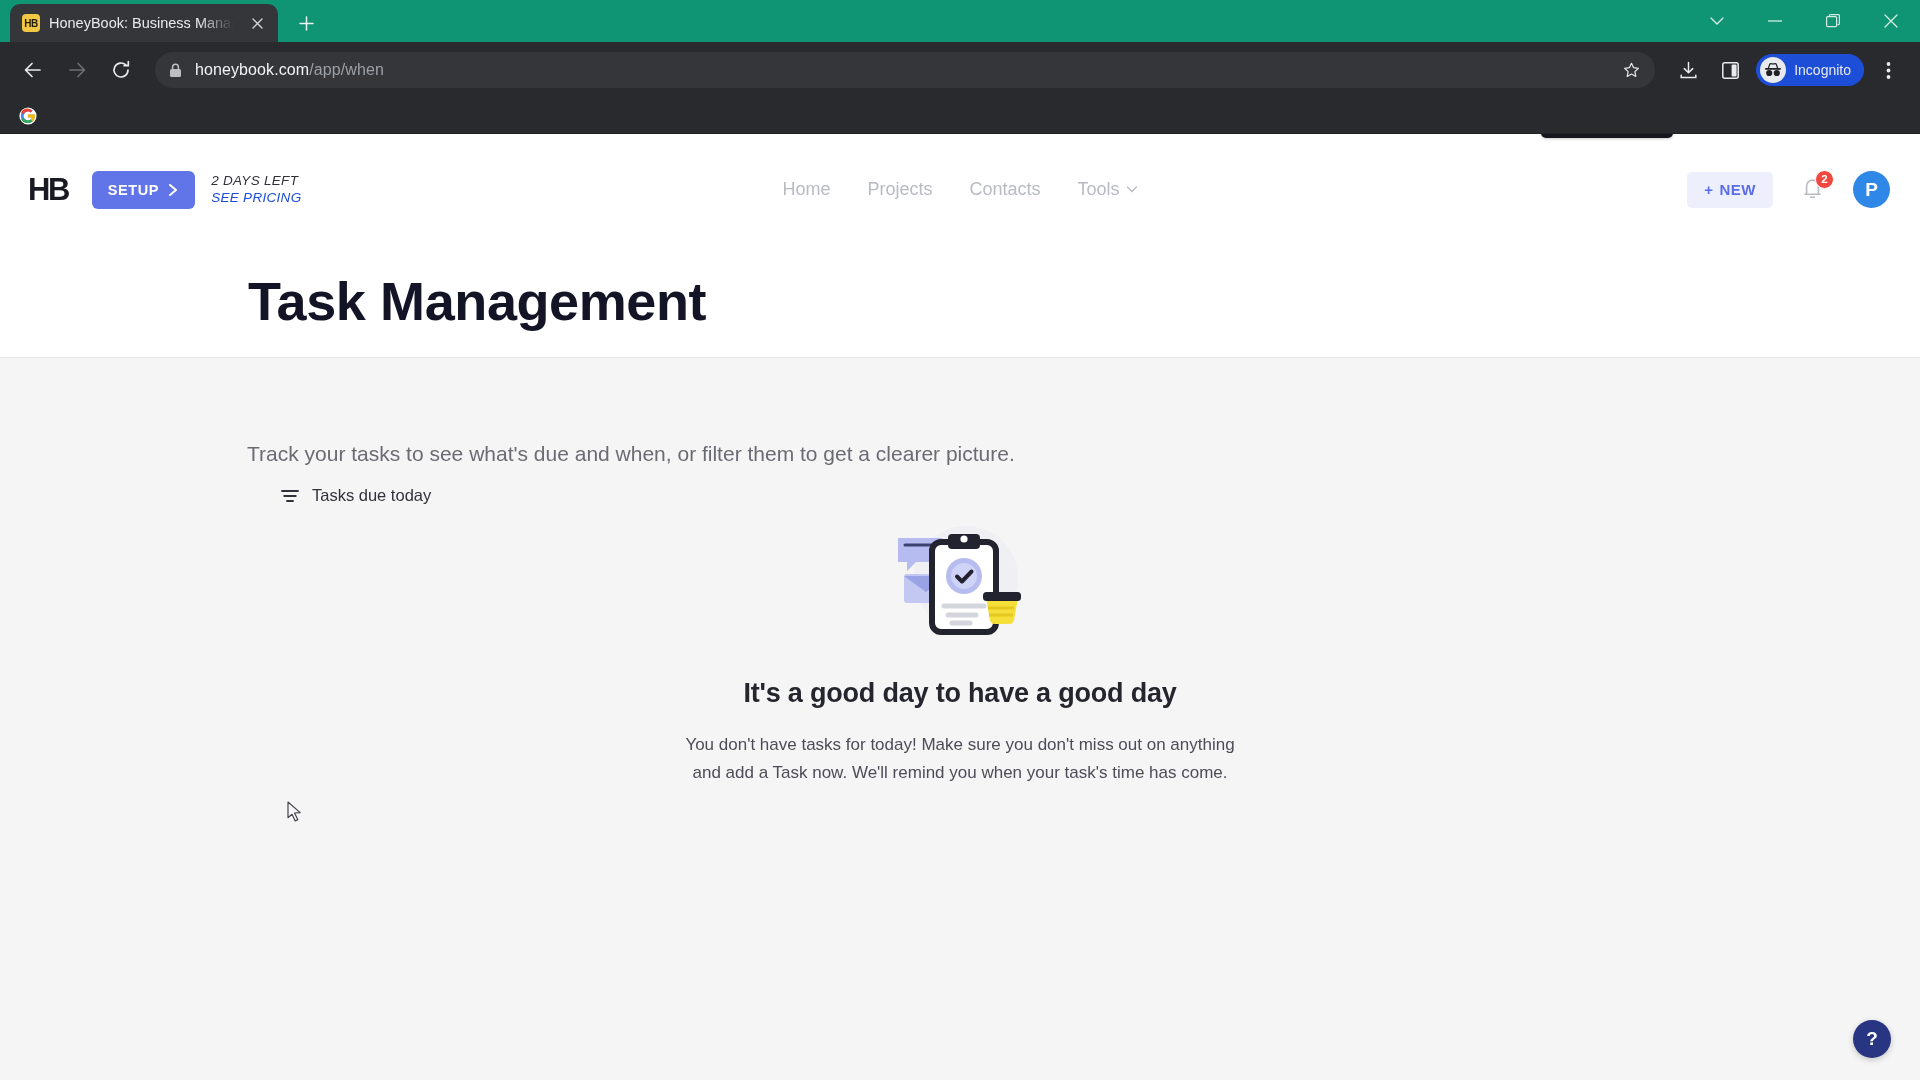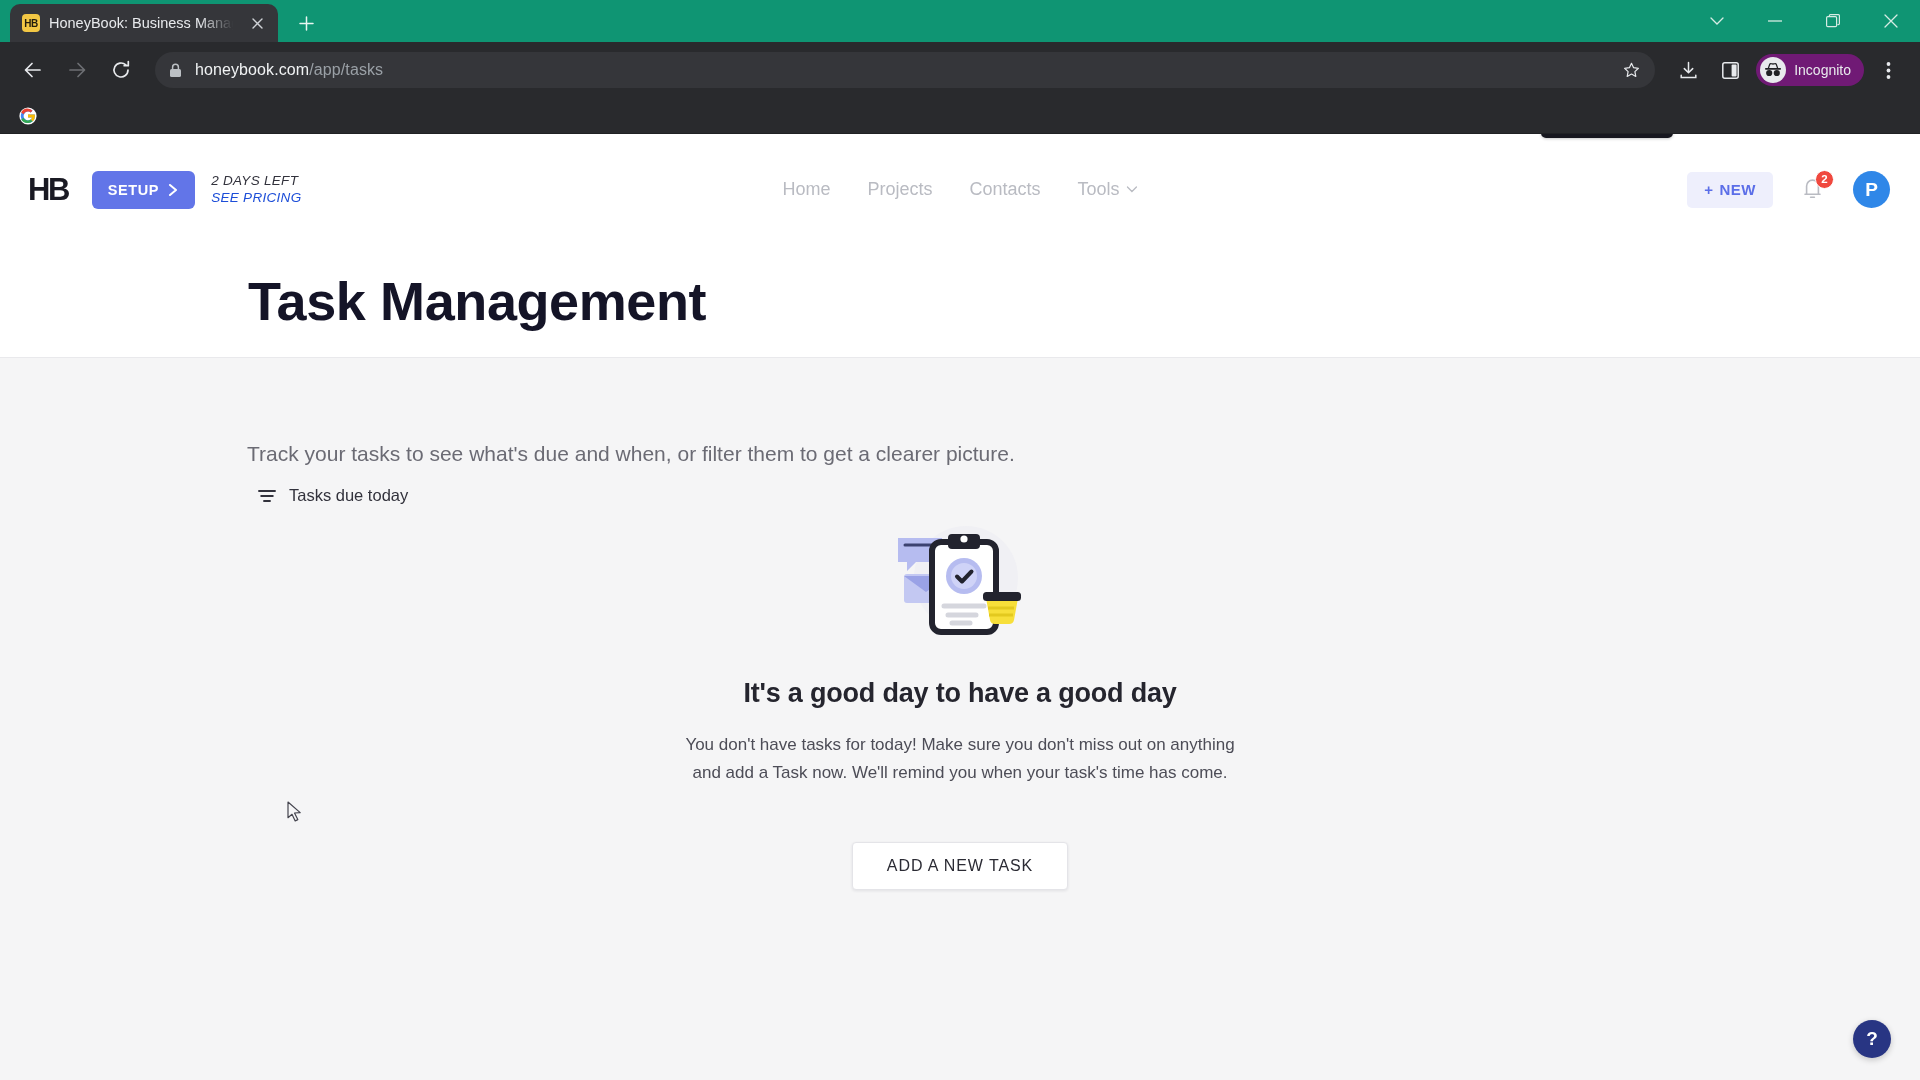--- a/index.html
+++ b/index.html
@@ -68,21 +68,21 @@
   .lock-icon { width: 14px; height: 16px; flex: 0 0 14px; display:flex; align-items:center; }
   .url { font-size: 16px; color: #f1f3f4; white-space: nowrap; letter-spacing: 0.1px; }
   .url .dim { color: #9aa0a6; }
   .star-btn { position: absolute; right: 10px; width: 28px; height: 28px;
     display: flex; align-items: center; justify-content: center; color: #e8eaed; }
   .tb-icon {
     width: 36px; height: 36px; border-radius: 50%;
     display: flex; align-items: center; justify-content: center; color: #e8eaed;
   }
   .incognito-pill {
-    height: 32px; background: #701a75; border-radius: 16px; display: flex; align-items: center;
+    height: 32px; background: #1d4ed8; border-radius: 16px; display: flex; align-items: center;
     padding: 0 13px 0 4px; gap: 8px; margin-left: 2px;
   }
   .incognito-avatar {
     width: 26px; height: 26px; border-radius: 50%; background: #e8eaed;
     display: flex; align-items: center; justify-content: center;
   }
   .incognito-label { color: #e8eaed; font-size: 14px; }
 
   .bookmarkbar {
     height: 36px; background: #292a2d; display: flex; align-items: center;
@@ -135,21 +135,21 @@
   .title-bar { background: #fff; padding: 0 0 0 248px; height: 112px; display: flex; align-items: center;}
   .page-title { font-size: 54px; font-weight: 800; color: #141427; letter-spacing: -0.4px; }
   .header-rule { height: 1px; background: #e9e9ec; }
 
   .content { position: relative; height: calc(100% - 224px); background: #f5f5f6; }
   .subtitle {
     position: absolute; left: 247px; top: 84px;
     font-size: 21px; color: #6b6b74;
   }
   .filter-row {
-    position: absolute; left: 258px; top: 128px;
+    position: absolute; left: 281px; top: 128px;
     display: flex; align-items: center; gap: 13px;
   }
   .filter-label { font-size: 16.5px; color: #32323c; }
   .add-task-btn {
     position: absolute; right: 247px; top: 380px;
     transform: translateY(-380px);
     background: #17171f; color: #fff; border-radius: 5px;
     height: 42px; padding: 0 23px; display: flex; align-items: center;
     font-size: 15.5px; font-weight: bold; letter-spacing: 0.9px;
     box-shadow: 0 1px 3px rgba(0,0,0,0.22);
@@ -248,21 +248,21 @@
         </svg>
     </div>
 
     <div class="omnibox">
       <span class="lock-icon">
         <svg width="13" height="15" viewBox="0 0 13 15">
             <rect x="1" y="6" width="11" height="8" rx="1.6" fill="#bcc0c4"></rect>
             <path d="M3.6 6V4.2a2.9 2.9 0 015.8 0V6" stroke="#bcc0c4" stroke-width="1.5" fill="none"></path>
           </svg>
       </span>
-      <span class="url"><span>honeybook.com</span><span class="dim">/app/tasks</span></span>
+      <span class="url"><span>honeybook.com</span><span class="dim">/app/when</span></span>
       <span class="star-btn">
         <svg width="17" height="17" viewBox="0 0 17 17">
             <path d="M8.5 1.3l2.1 4.4 4.8.6-3.5 3.3.9 4.8-4.3-2.4-4.3 2.4.9-4.8L1.6 6.3l4.8-.6z" stroke="currentColor" stroke-width="1.2" fill="none" stroke-linejoin="round"></path>
           </svg>
       </span>
     </div>
 
     <div class="tb-icon">
       <svg width="19" height="19" viewBox="0 0 19 19">
           <path d="M9.5 1.5v10M5.3 7.6l4.2 4.2 4.2-4.2" stroke="currentColor" stroke-width="1.5" fill="none" stroke-linecap="round" stroke-linejoin="round"></path>
@@ -394,21 +394,20 @@
             <path d="M64 90h40M68 99h28M72 107h18" stroke="#d5d6dd" stroke-width="5" stroke-linecap="round"></path>
 
             <path d="M110 104l-4-22h32l-4 22a5 5 0 01-5 4h-14a5 5 0 01-5-4z" fill="#f7df3a"></path>
             <rect x="103" y="76" width="38" height="9" rx="3.5" fill="#22232e"></rect>
             <path d="M108 92h26M109 99h24" stroke="#e3c91f" stroke-width="3"></path>
           </svg>
         </div>
 
         <div class="empty-title">It's a good day to have a good day</div>
         <div class="empty-body">You don't have tasks for today! Make sure you don't miss out on anything and add a Task now. We'll remind you when your task's time has come.</div>
-        <div class="add-new-task-btn">ADD A NEW TASK</div>
       </div>
 
       <div class="cursor">
         <svg width="16" height="22" viewBox="0 0 16 22">
             <path d="M1 1l12.2 10.6-5.7.4 3.3 6.6-2.6 1.3-3.2-6.6L1 16.7z" fill="#f5f5f6" stroke="#44444e" stroke-width="1.2" stroke-linejoin="round"></path>
           </svg>
       </div>
 
       <div class="help-fab">?</div>
     </div>

